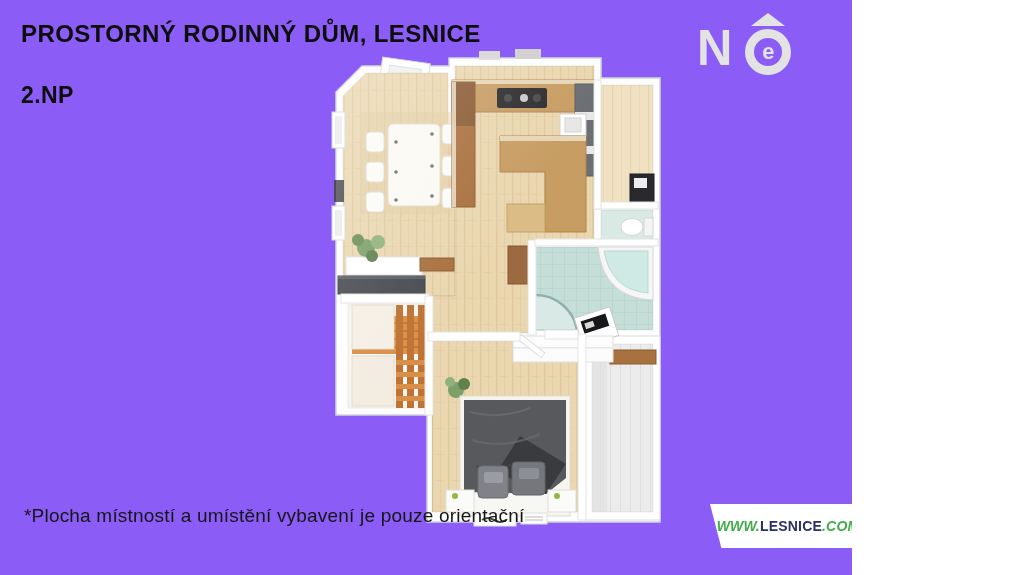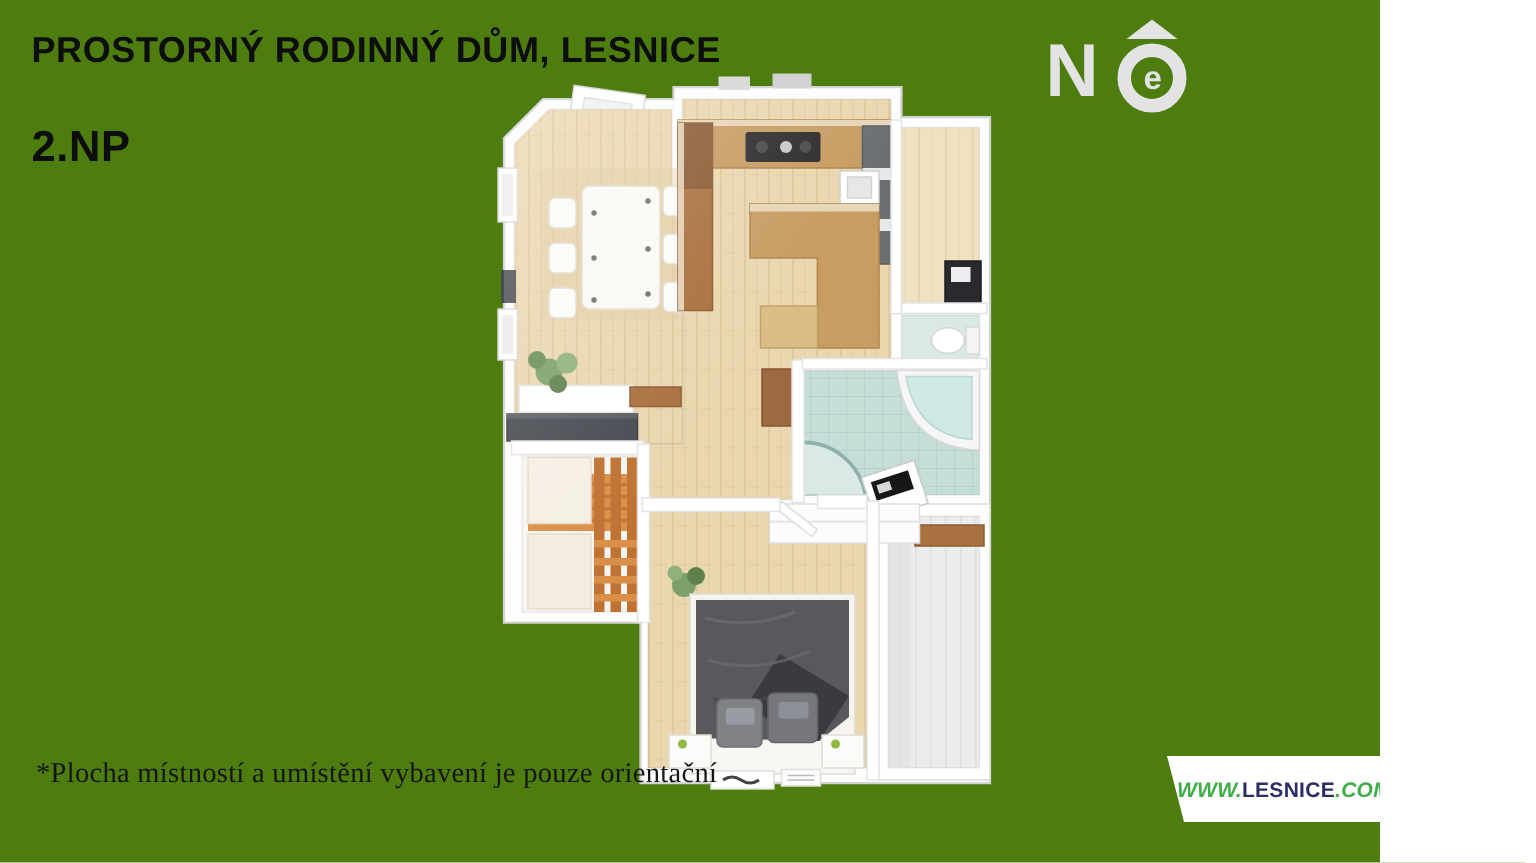--- a/index.html
+++ b/index.html
@@ -1,26 +1,26 @@
 <!DOCTYPE html>
 <html><head>
 <meta charset="utf-8">
 <style>
   html,body{margin:0;padding:0;background:#ffffff;}
   .stage{
-    position:relative;width:920px;height:575px;background:#4d7c0f;overflow:hidden;
+    position:relative;width:852px;height:575px;background:#8b5cf6;overflow:hidden;
     font-family:"Liberation Sans",sans-serif;
   }
   .page-title{
     position:absolute;left:21px;top:20px;margin:0;
     font-size:24px;font-weight:bold;color:#0d0d0d;letter-spacing:.4px;white-space:nowrap;
   }
   .floor-label{
     position:absolute;left:21px;top:82px;margin:0;
-    font-size:29px;font-weight:bold;color:#0d0d0d;letter-spacing:.4px;
+    font-size:23px;font-weight:bold;color:#0d0d0d;letter-spacing:.4px;
   }
   
   .watermark{
     position:absolute;left:697px;top:18px;height:60px;
     display:flex;align-items:center;gap:7px;color:#e3e3e3;user-select:none;
   }
   .watermark .wl{
     font-size:49px;font-weight:bold;letter-spacing:6px;line-height:1;
     transform:scaleY(1.02);
   }
@@ -31,21 +31,21 @@
   }
   .logo-e-ring .ch{font-size:22px;font-weight:bold;color:#e3e3e3;line-height:1;}
   .logo-roof{
     position:absolute;left:50%;top:-16px;transform:translateX(-50%);
     width:0;height:0;border-left:17px solid transparent;border-right:17px solid transparent;
     border-bottom:13px solid #e3e3e3;
   }
   
   .disclaimer{
     position:absolute;left:24px;top:505px;margin:0;
-    font-size:19px;color:#161616;letter-spacing:.2px;white-space:nowrap;font-family:Liberation Serif, serif;
+    font-size:19px;color:#161616;letter-spacing:.2px;white-space:nowrap;
   }
   .site-badge{
     position:absolute;right:0;bottom:27px;width:142px;height:44px;background:#ffffff;
     clip-path:polygon(0 0,100% 0,100% 100%,8% 100%);
     box-shadow:-3px 2px 7px rgba(0,0,0,.28);
     display:flex;align-items:center;justify-content:center;padding-left:14px;box-sizing:border-box;
   }
   .site-badge .txt{font-size:14px;font-weight:bold;letter-spacing:.2px;white-space:nowrap;}
   .site-badge .green{color:#3fae49;font-style:italic;}
   .site-badge .navy{color:#2b2f66;}

